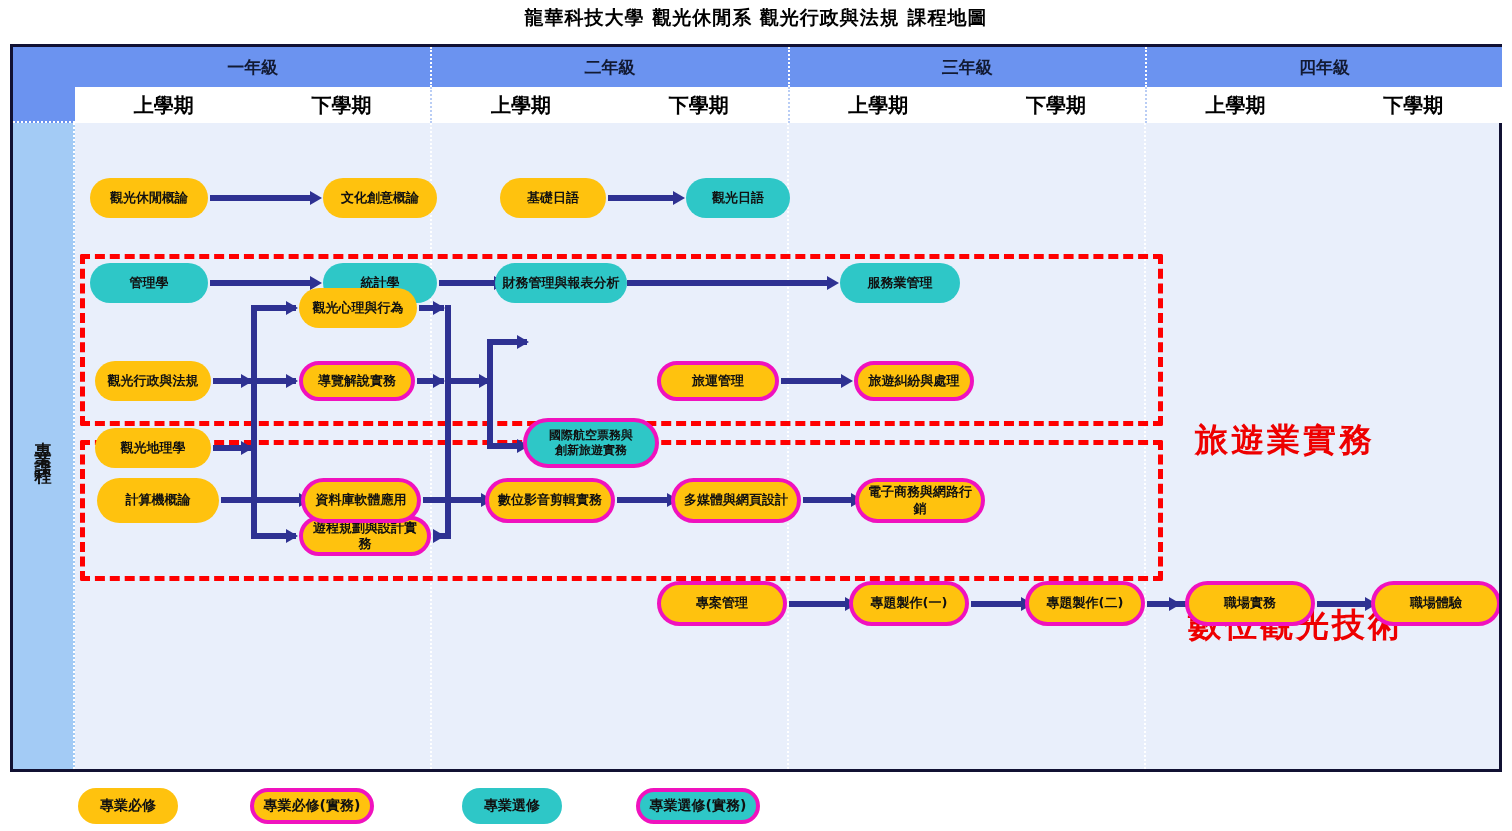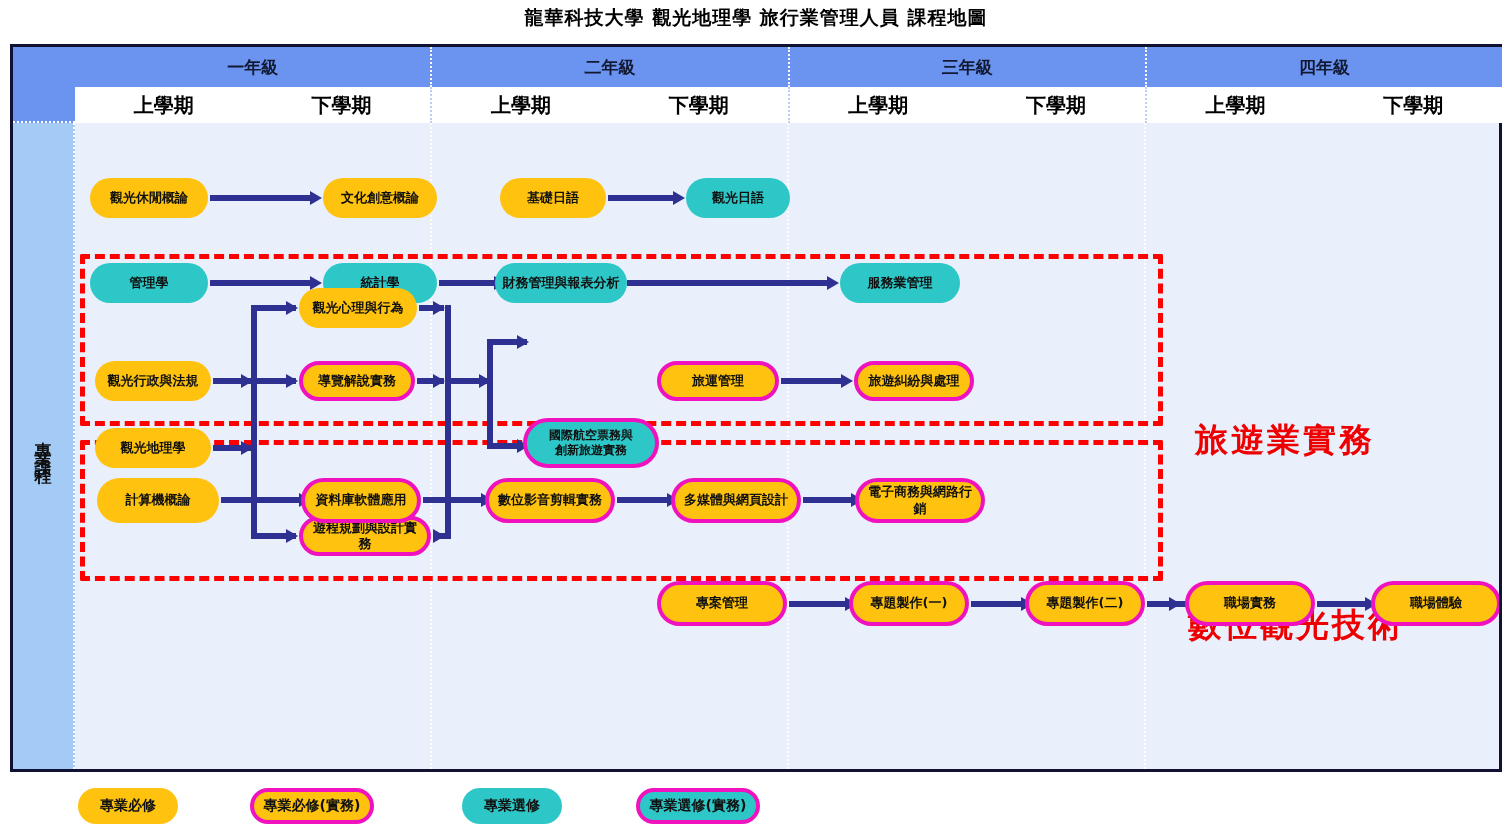--- a/index.html
+++ b/index.html
@@ -200,21 +200,21 @@
     height: 36px;
     border-radius: 999px;
     font-size: 14px;
     font-weight: bold;
     color: #111111;
   }
 </style>
 </head>
 <body>
 
-<div id="title">龍華科技大學  觀光地理學 旅行業管理人員   課程地圖</div>
+<div id="title">龍華科技大學  觀光休閒系 觀光行政與法規   課程地圖</div>
 
 <div id="frame">
 
   <div id="hdr-corner"></div>
 
   <div id="hdr-years">
     <div class="year-cell">一年級</div>
     <div class="year-cell">二年級</div>
     <div class="year-cell">三年級</div>
     <div class="year-cell">四年級</div>

